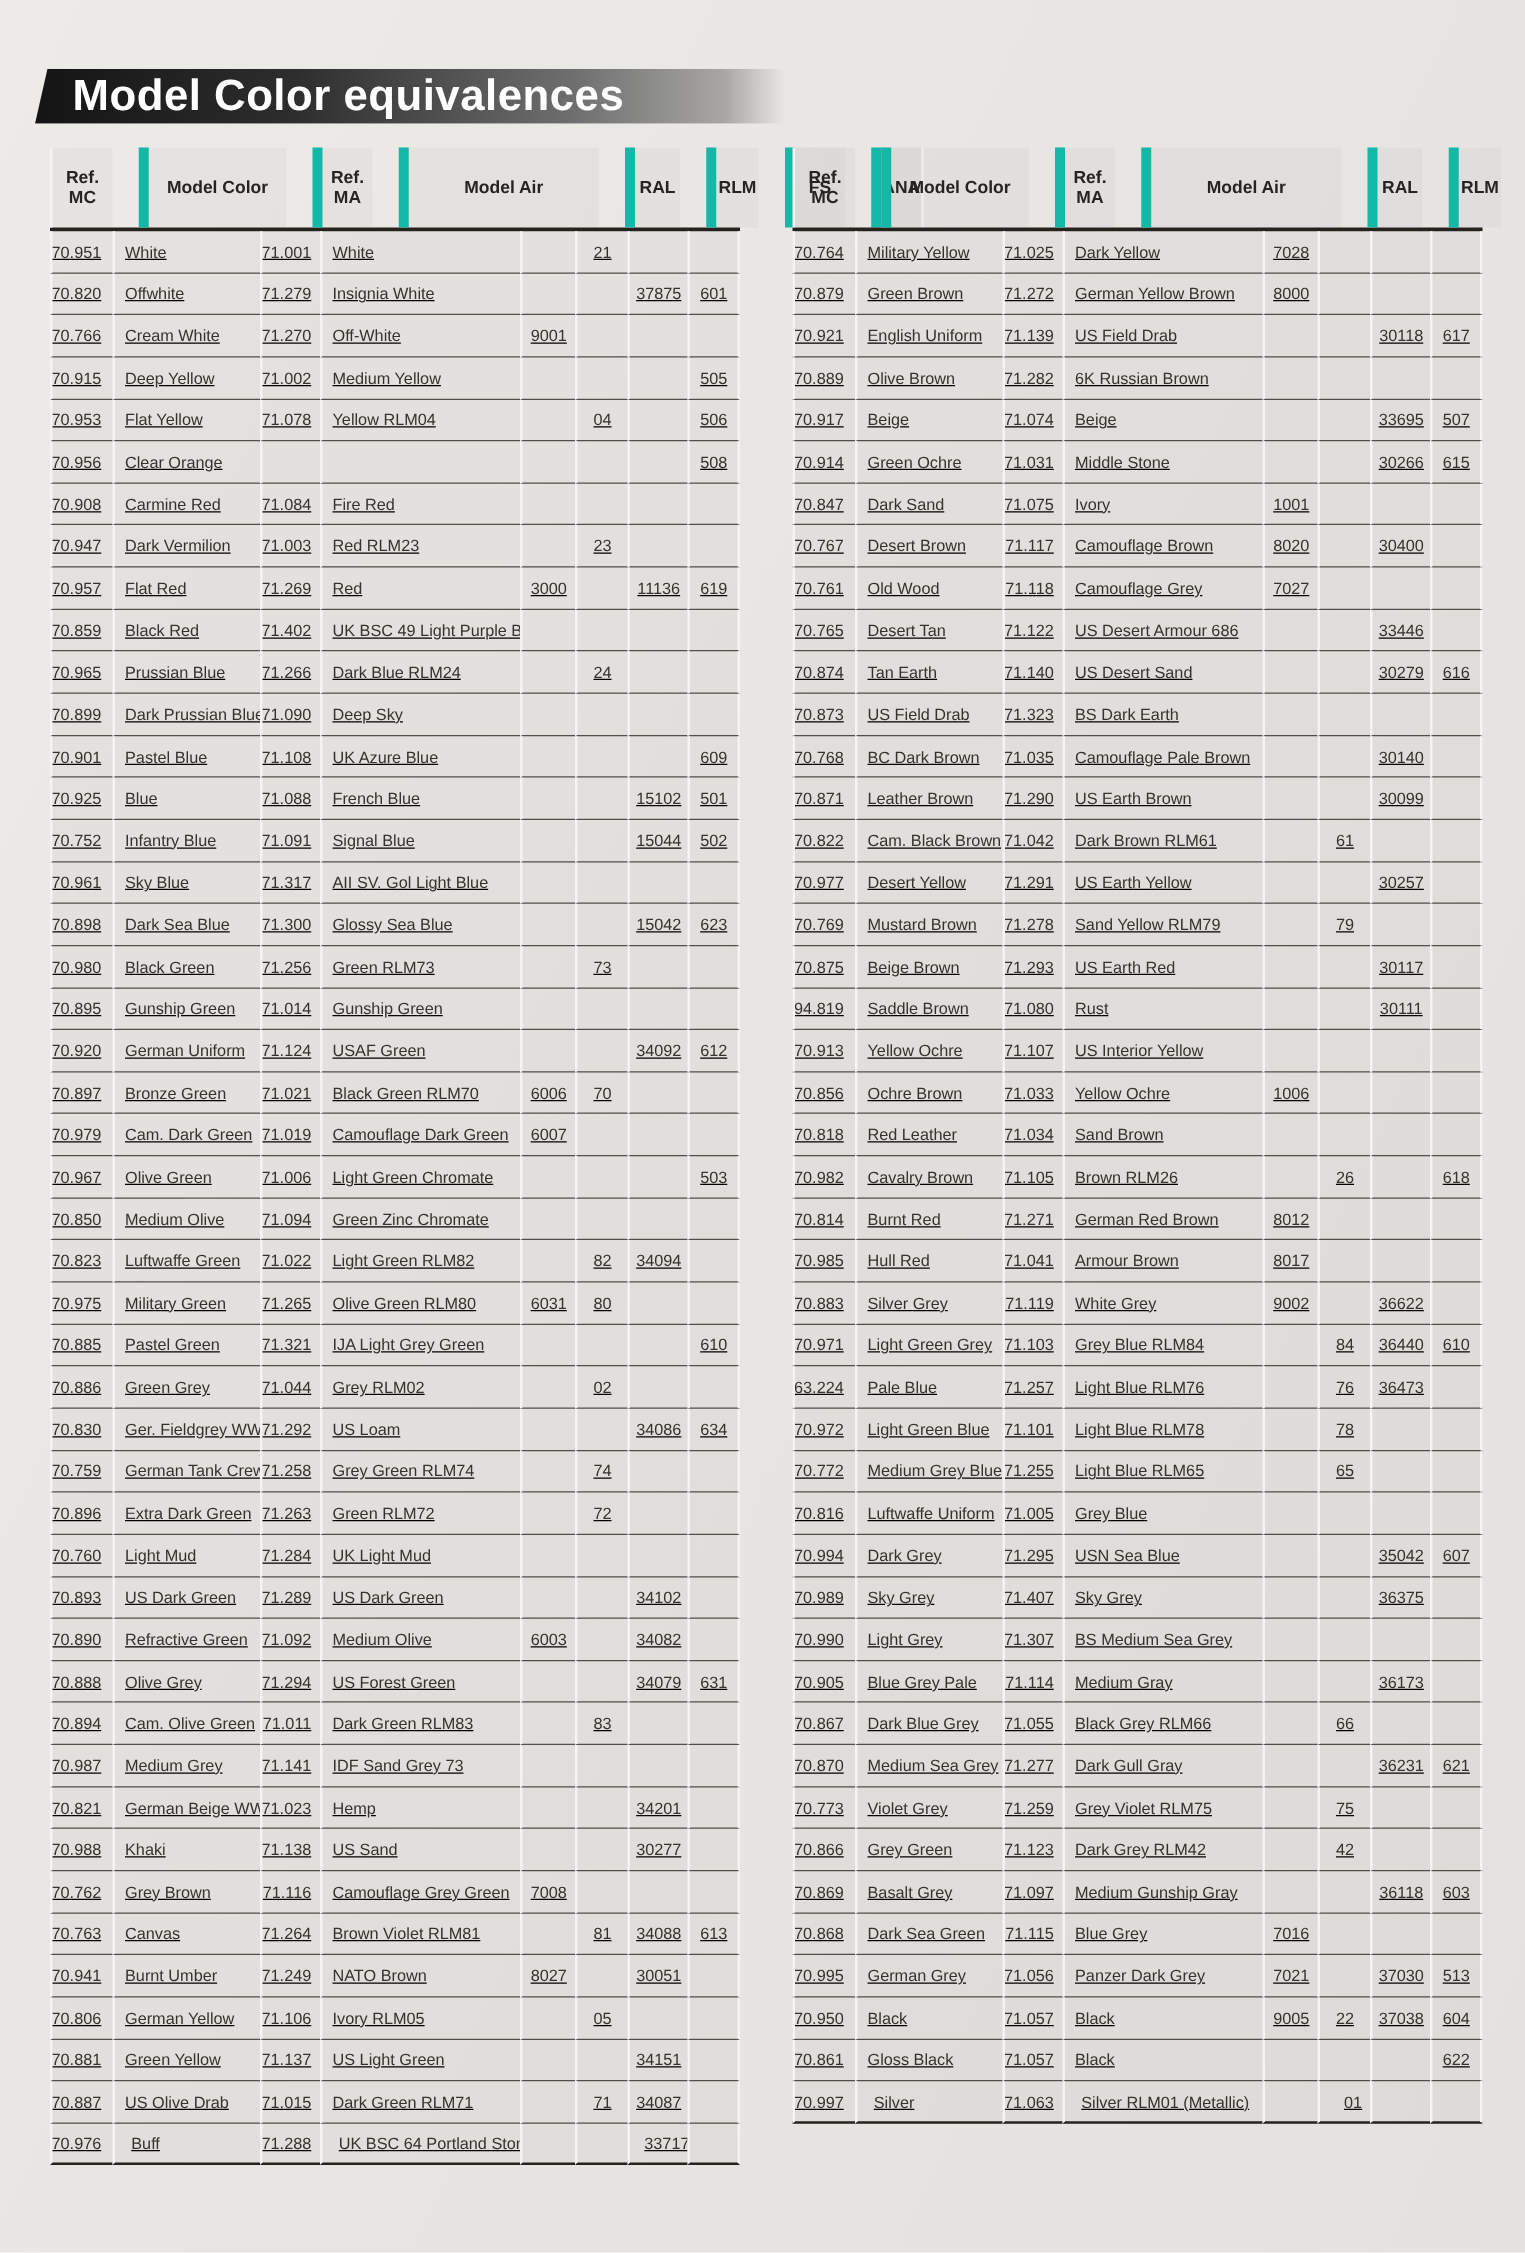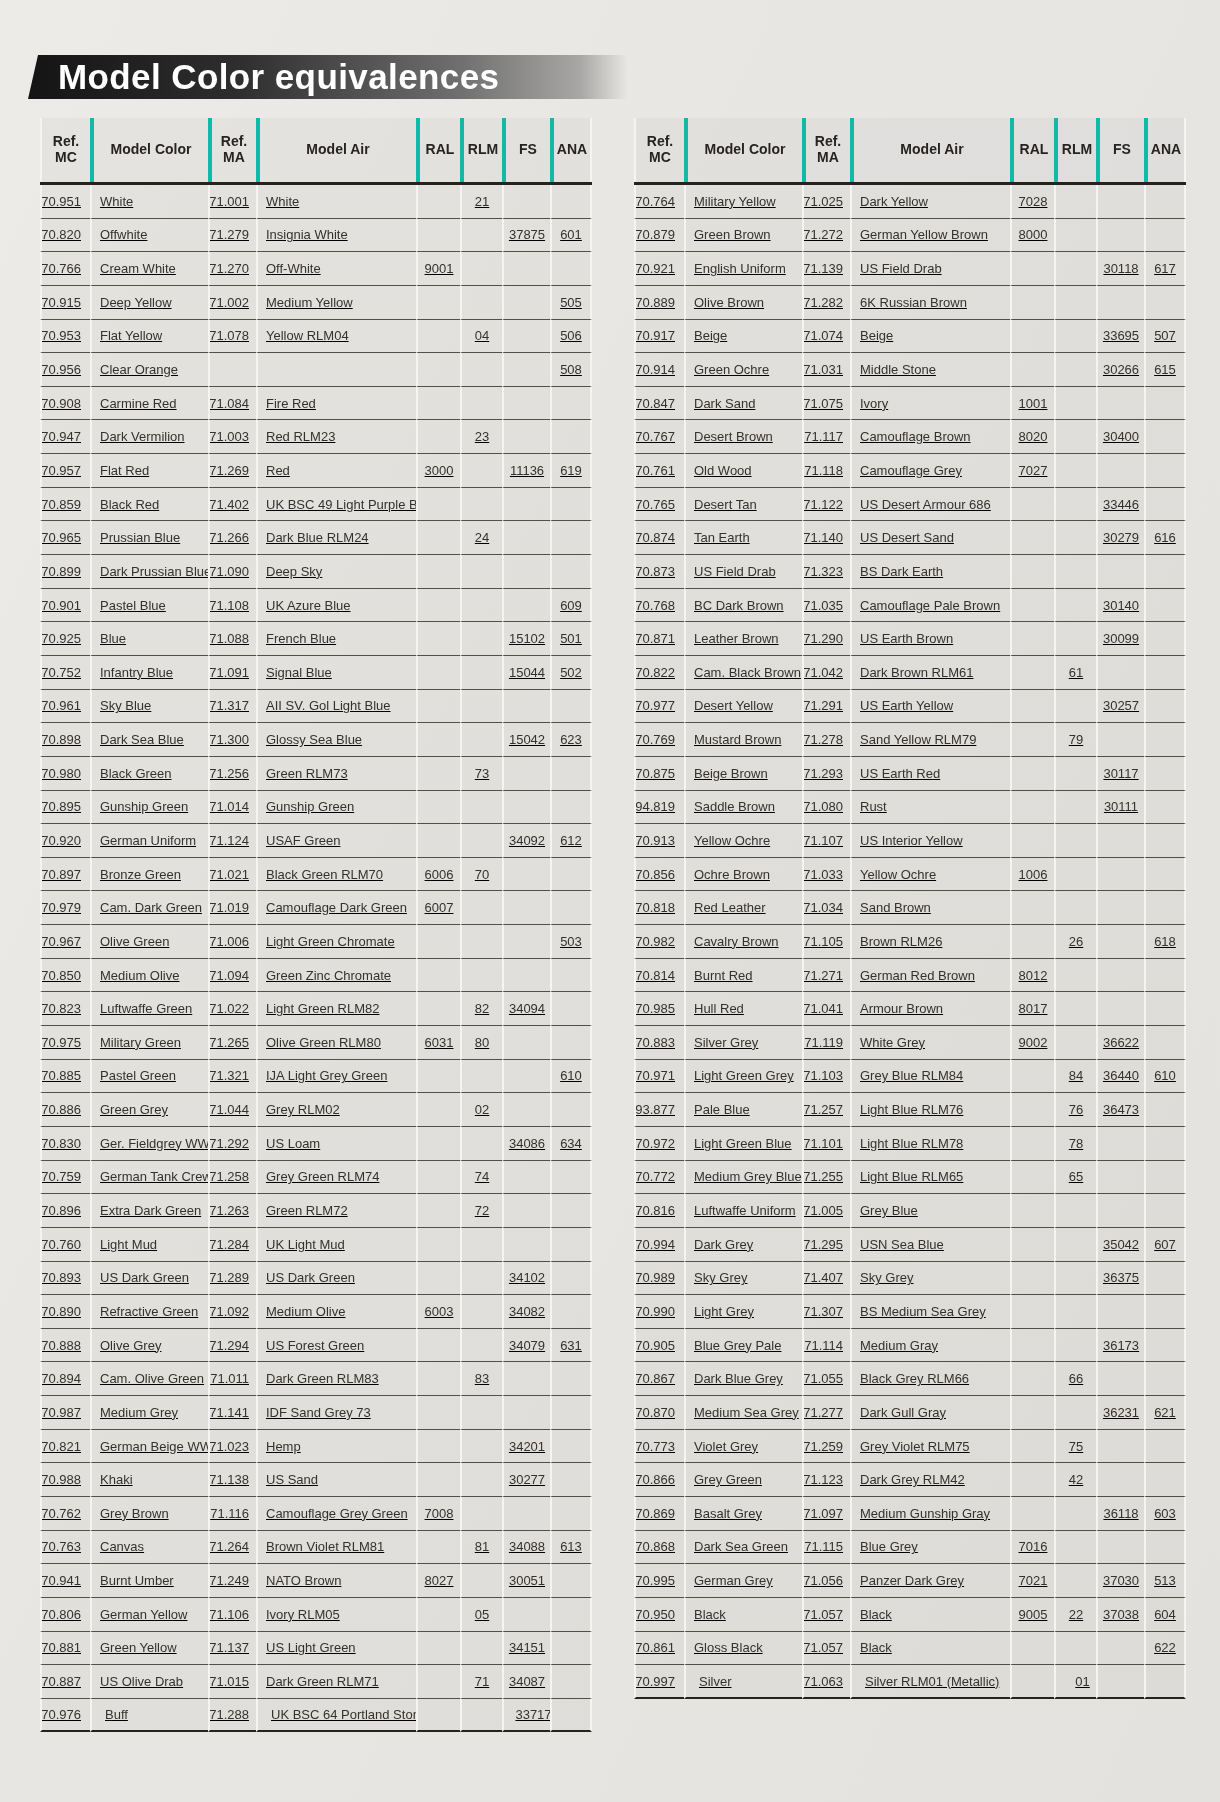--- a/index.html
+++ b/index.html
@@ -22,36 +22,37 @@
   .eq-table{position:absolute;top:118px;width:552px;}
   .eq-table.left{left:40px;}
   .eq-table.right{left:634px;}
   .thead,.tbody{
     display:grid;
     grid-template-columns:50px 118px 48px 160px 44px 42px 48px 42px;
   }
   .thead{
     height:64px;
     border-bottom:3px solid #26231f;
+    gap:21px;
   }
   .tbody{grid-auto-rows:33.65px;text-decoration:underline;}
   .trow{display:contents;}
   .hcell{
     display:flex;align-items:center;justify-content:center;text-align:center;
     font-weight:bold;font-size:14px;line-height:1.12;color:#262320;
     white-space:pre-line;background:rgba(70,64,56,0.035);
   }
   .cell{
     display:flex;align-items:center;
     font-size:13px;color:#35322d;
     background:rgba(70,64,56,0.045);
     border-bottom:1.4px solid rgba(50,46,40,0.82);
     overflow:hidden;white-space:nowrap;
   }
-  .hcell{border-left:4px solid #14b8a6;}
+  .hcell{border-left:8px solid #14b8a6;}
   .cell{border-left:2px solid #f5f4f2;}
   .hcell.c0,.cell.c0{border-left:2px solid #f5f4f2;}
   .hcell.c7,.cell.c7{border-right:2px solid #f5f4f2;}
   .cell.c0{justify-content:flex-end;padding-right:9px;}
   .cell.c1{justify-content:flex-start;padding-left:8px;}
   .cell.c2{justify-content:flex-end;padding-right:7px;}
   .cell.c3{justify-content:flex-start;padding-left:8px;}
   .cell.c4,.cell.c5,.cell.c6,.cell.c7{justify-content:center;}
   .tbody .trow:last-child .cell{border-bottom:2.4px solid #26231f;padding-left:13px;}
 </style>
@@ -159,21 +160,21 @@
       <div class="trow"><div class="cell c0">70.875</div><div class="cell c1">Beige Brown</div><div class="cell c2">71.293</div><div class="cell c3">US Earth Red</div><div class="cell c4"></div><div class="cell c5"></div><div class="cell c6">30117</div><div class="cell c7"></div></div>
       <div class="trow"><div class="cell c0">94.819</div><div class="cell c1">Saddle Brown</div><div class="cell c2">71.080</div><div class="cell c3">Rust</div><div class="cell c4"></div><div class="cell c5"></div><div class="cell c6">30111</div><div class="cell c7"></div></div>
       <div class="trow"><div class="cell c0">70.913</div><div class="cell c1">Yellow Ochre</div><div class="cell c2">71.107</div><div class="cell c3">US Interior Yellow</div><div class="cell c4"></div><div class="cell c5"></div><div class="cell c6"></div><div class="cell c7"></div></div>
       <div class="trow"><div class="cell c0">70.856</div><div class="cell c1">Ochre Brown</div><div class="cell c2">71.033</div><div class="cell c3">Yellow Ochre</div><div class="cell c4">1006</div><div class="cell c5"></div><div class="cell c6"></div><div class="cell c7"></div></div>
       <div class="trow"><div class="cell c0">70.818</div><div class="cell c1">Red Leather</div><div class="cell c2">71.034</div><div class="cell c3">Sand Brown</div><div class="cell c4"></div><div class="cell c5"></div><div class="cell c6"></div><div class="cell c7"></div></div>
       <div class="trow"><div class="cell c0">70.982</div><div class="cell c1">Cavalry Brown</div><div class="cell c2">71.105</div><div class="cell c3">Brown RLM26</div><div class="cell c4"></div><div class="cell c5">26</div><div class="cell c6"></div><div class="cell c7">618</div></div>
       <div class="trow"><div class="cell c0">70.814</div><div class="cell c1">Burnt Red</div><div class="cell c2">71.271</div><div class="cell c3">German Red Brown</div><div class="cell c4">8012</div><div class="cell c5"></div><div class="cell c6"></div><div class="cell c7"></div></div>
       <div class="trow"><div class="cell c0">70.985</div><div class="cell c1">Hull Red</div><div class="cell c2">71.041</div><div class="cell c3">Armour Brown</div><div class="cell c4">8017</div><div class="cell c5"></div><div class="cell c6"></div><div class="cell c7"></div></div>
       <div class="trow"><div class="cell c0">70.883</div><div class="cell c1">Silver Grey</div><div class="cell c2">71.119</div><div class="cell c3">White Grey</div><div class="cell c4">9002</div><div class="cell c5"></div><div class="cell c6">36622</div><div class="cell c7"></div></div>
       <div class="trow"><div class="cell c0">70.971</div><div class="cell c1">Light Green Grey</div><div class="cell c2">71.103</div><div class="cell c3">Grey Blue RLM84</div><div class="cell c4"></div><div class="cell c5">84</div><div class="cell c6">36440</div><div class="cell c7">610</div></div>
-      <div class="trow"><div class="cell c0">93.877</div><div class="cell c1">Pale Blue</div><div class="cell c2">71.257</div><div class="cell c3">Light Blue RLM76</div><div class="cell c4"></div><div class="cell c5">76</div><div class="cell c6">36473</div><div class="cell c7"></div></div>
+      <div class="trow"><div class="cell c0">63.224</div><div class="cell c1">Pale Blue</div><div class="cell c2">71.257</div><div class="cell c3">Light Blue RLM76</div><div class="cell c4"></div><div class="cell c5">76</div><div class="cell c6">36473</div><div class="cell c7"></div></div>
       <div class="trow"><div class="cell c0">70.972</div><div class="cell c1">Light Green Blue</div><div class="cell c2">71.101</div><div class="cell c3">Light Blue RLM78</div><div class="cell c4"></div><div class="cell c5">78</div><div class="cell c6"></div><div class="cell c7"></div></div>
       <div class="trow"><div class="cell c0">70.772</div><div class="cell c1">Medium Grey Blue</div><div class="cell c2">71.255</div><div class="cell c3">Light Blue RLM65</div><div class="cell c4"></div><div class="cell c5">65</div><div class="cell c6"></div><div class="cell c7"></div></div>
       <div class="trow"><div class="cell c0">70.816</div><div class="cell c1">Luftwaffe Uniform</div><div class="cell c2">71.005</div><div class="cell c3">Grey Blue</div><div class="cell c4"></div><div class="cell c5"></div><div class="cell c6"></div><div class="cell c7"></div></div>
       <div class="trow"><div class="cell c0">70.994</div><div class="cell c1">Dark Grey</div><div class="cell c2">71.295</div><div class="cell c3">USN Sea Blue</div><div class="cell c4"></div><div class="cell c5"></div><div class="cell c6">35042</div><div class="cell c7">607</div></div>
       <div class="trow"><div class="cell c0">70.989</div><div class="cell c1">Sky Grey</div><div class="cell c2">71.407</div><div class="cell c3">Sky Grey</div><div class="cell c4"></div><div class="cell c5"></div><div class="cell c6">36375</div><div class="cell c7"></div></div>
       <div class="trow"><div class="cell c0">70.990</div><div class="cell c1">Light Grey</div><div class="cell c2">71.307</div><div class="cell c3">BS Medium Sea Grey</div><div class="cell c4"></div><div class="cell c5"></div><div class="cell c6"></div><div class="cell c7"></div></div>
       <div class="trow"><div class="cell c0">70.905</div><div class="cell c1">Blue Grey Pale</div><div class="cell c2">71.114</div><div class="cell c3">Medium Gray</div><div class="cell c4"></div><div class="cell c5"></div><div class="cell c6">36173</div><div class="cell c7"></div></div>
       <div class="trow"><div class="cell c0">70.867</div><div class="cell c1">Dark Blue Grey</div><div class="cell c2">71.055</div><div class="cell c3">Black Grey RLM66</div><div class="cell c4"></div><div class="cell c5">66</div><div class="cell c6"></div><div class="cell c7"></div></div>
       <div class="trow"><div class="cell c0">70.870</div><div class="cell c1">Medium Sea Grey</div><div class="cell c2">71.277</div><div class="cell c3">Dark Gull Gray</div><div class="cell c4"></div><div class="cell c5"></div><div class="cell c6">36231</div><div class="cell c7">621</div></div>
       <div class="trow"><div class="cell c0">70.773</div><div class="cell c1">Violet Grey</div><div class="cell c2">71.259</div><div class="cell c3">Grey Violet RLM75</div><div class="cell c4"></div><div class="cell c5">75</div><div class="cell c6"></div><div class="cell c7"></div></div>

